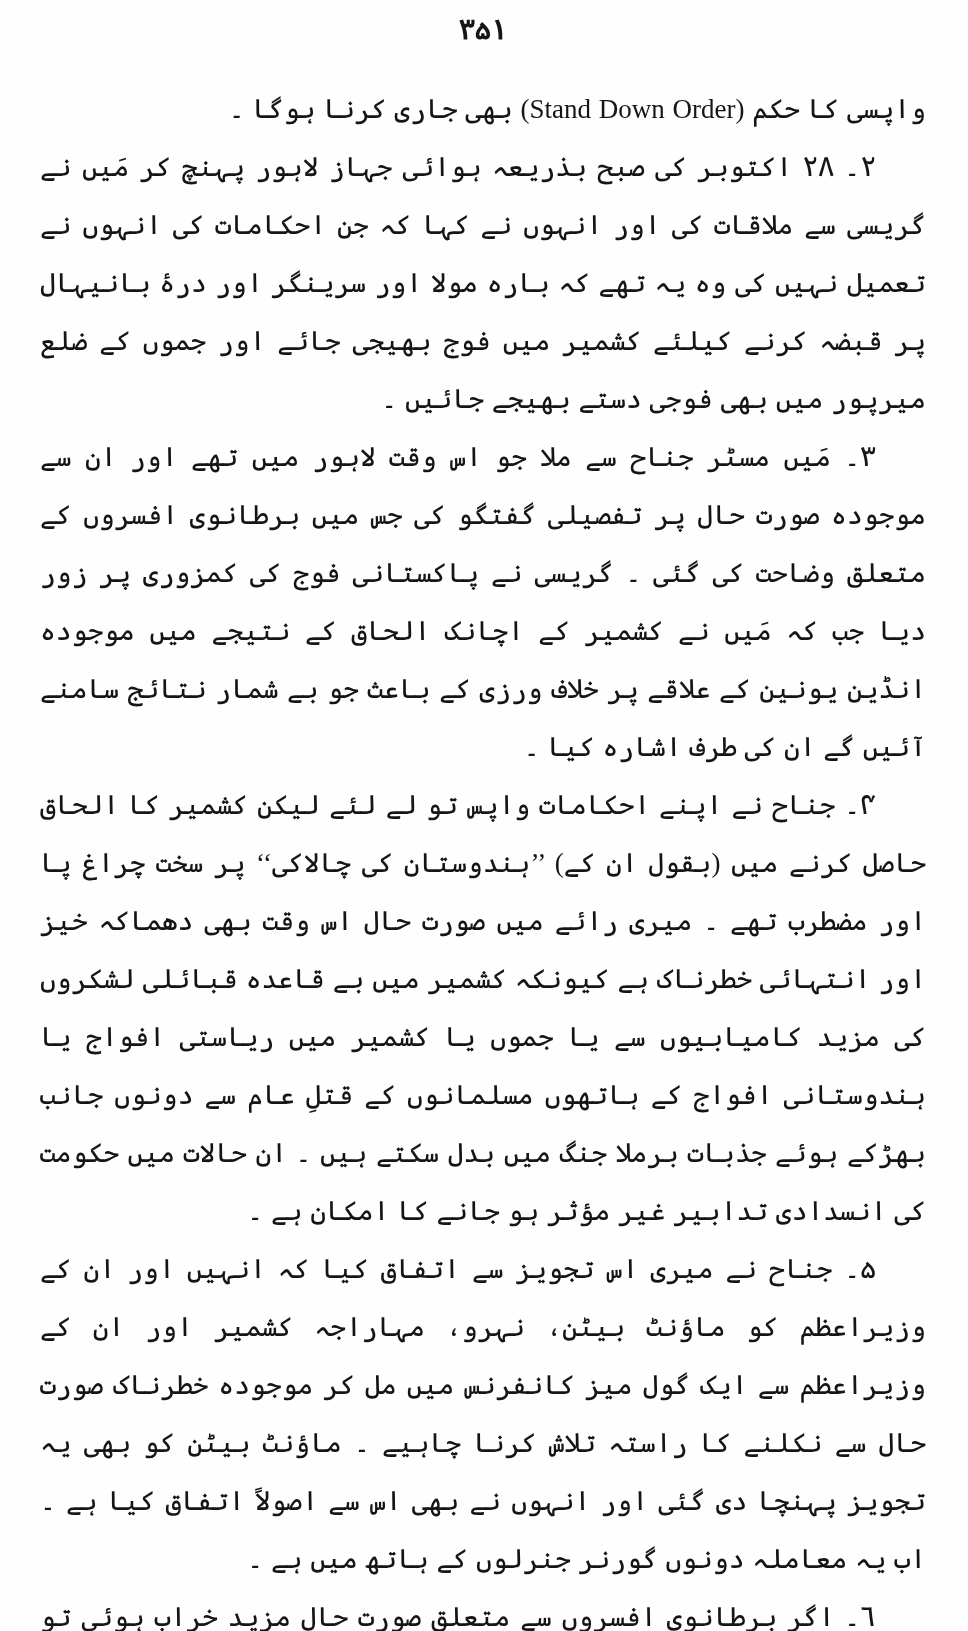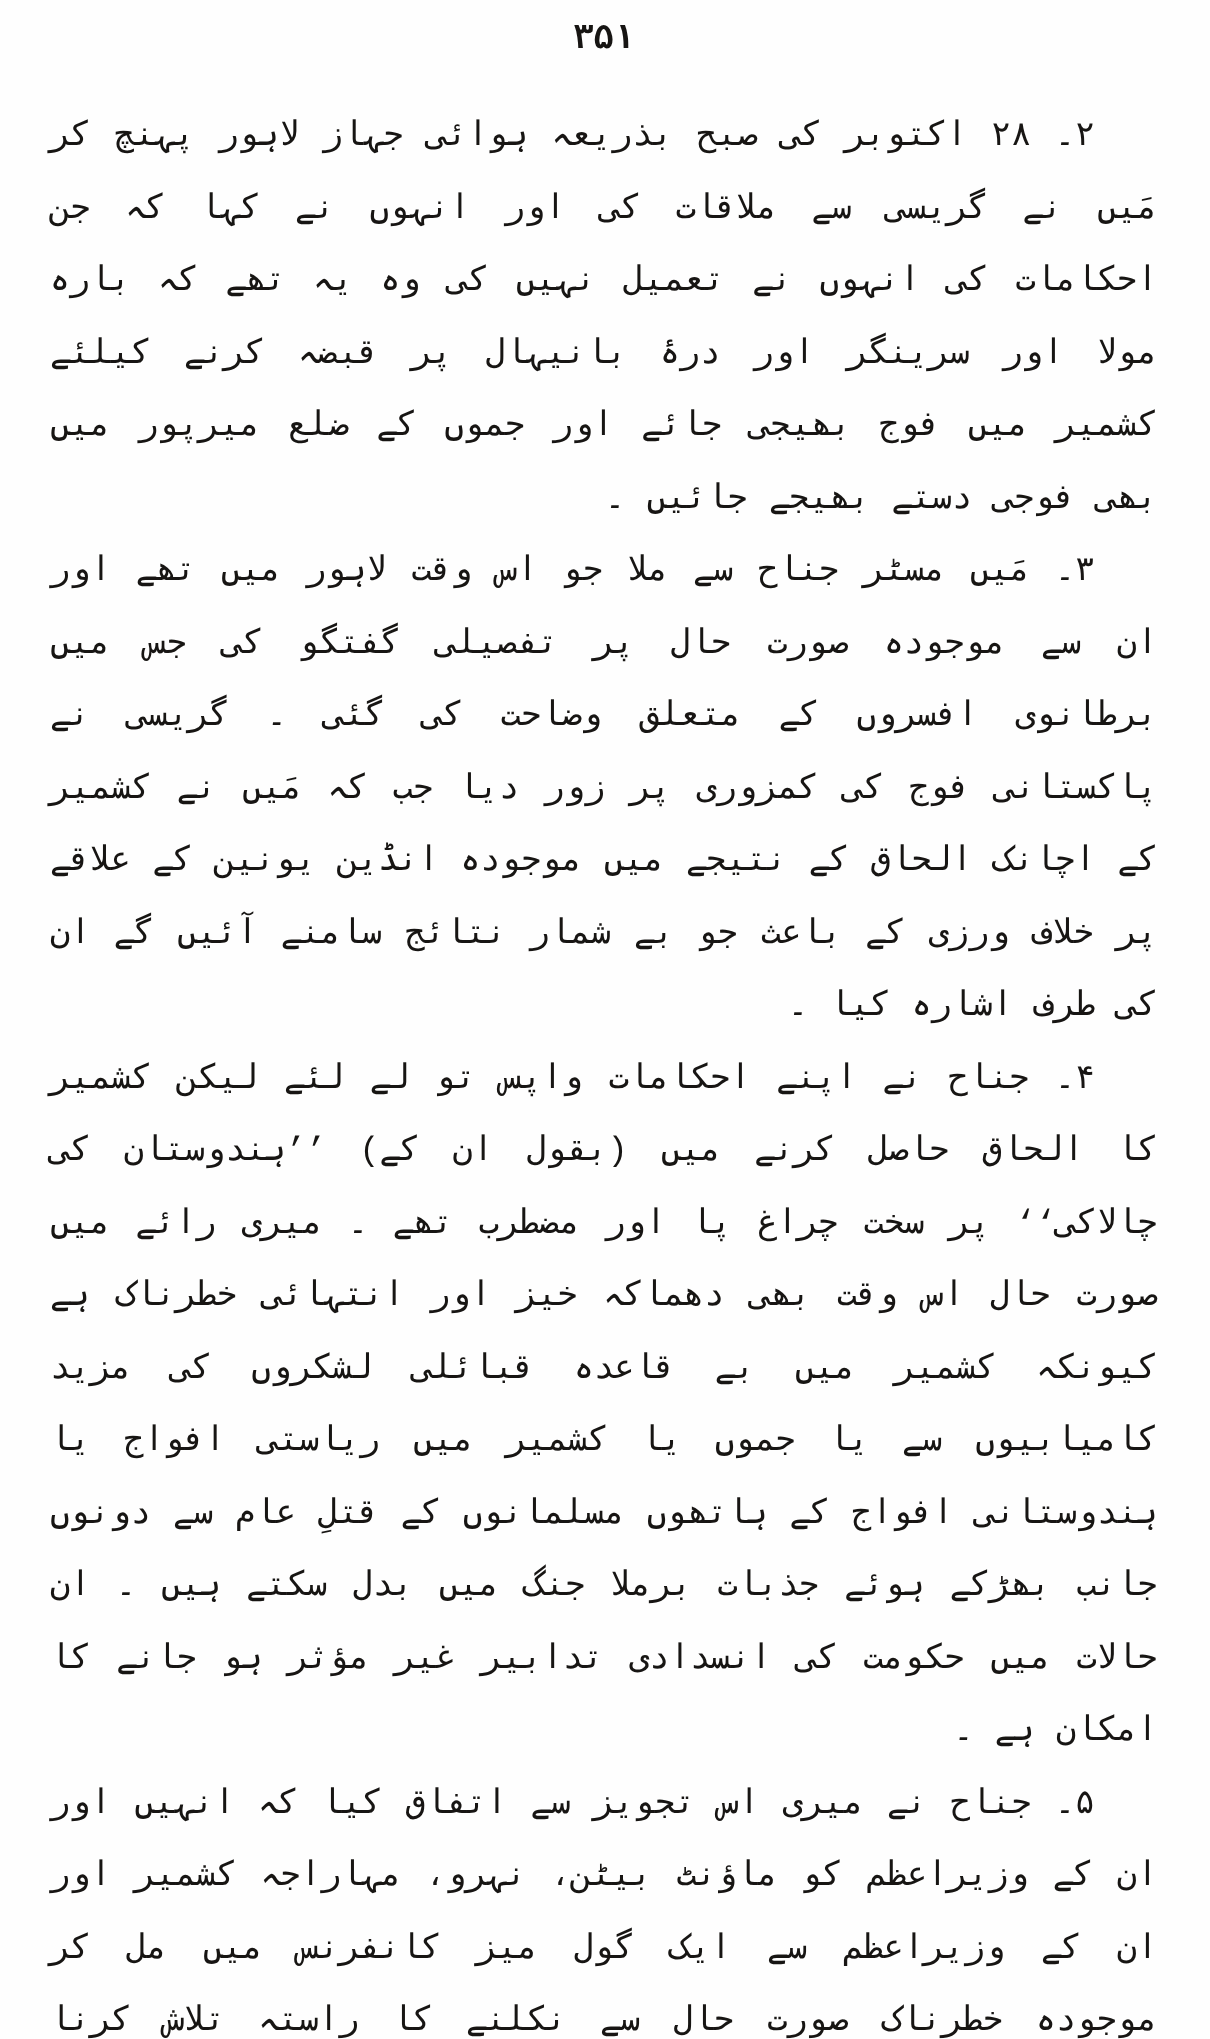--- a/index.html
+++ b/index.html
@@ -7,21 +7,21 @@
     padding: 0;
     background: #ffffff;
   }
   .page {
     position: relative;
     width: 968px;
     height: 1631px;
     box-sizing: border-box;
     background: #fefefe;
     color: #171513;
-    font-family: Liberation Mono, monospace;
+    font-family: Liberation Serif, serif;
     padding: 14px 42px 30px 40px;
     overflow: hidden;
   }
   .page-number {
     direction: rtl;
     text-align: center;
     font-size: 27px;
     font-weight: bold;
     letter-spacing: 2px;
     margin: 0 0 34px 0;
@@ -43,19 +43,20 @@
     text-indent: 0;
   }
 </style>
 </head>
 <body>
 
 <div class="page">
   <div class="page-number">۳۵۱</div>
 
   <div class="content">
+    <p class="continuation">واپسی کا حکم (Stand Down Order) بھی جاری کرنا ہوگا ۔</p>
     <p>۲۔ ۲۸ اکتوبر کی صبح بذریعہ ہوائی جہاز لاہور پہنچ کر مَیں نے گریسی سے ملاقات کی اور انہوں نے کہا کہ جن احکامات کی انہوں نے تعمیل نہیں کی وہ یہ تھے کہ بارہ مولا اور سرینگر اور درۂ بانیہال پر قبضہ کرنے کیلئے کشمیر میں فوج بھیجی جائے اور جموں کے ضلع میرپور میں بھی فوجی دستے بھیجے جائیں ۔</p>
     <p>۳۔ مَیں مسٹر جناح سے ملا جو اس وقت لاہور میں تھے اور ان سے موجودہ صورت حال پر تفصیلی گفتگو کی جس میں برطانوی افسروں کے متعلق وضاحت کی گئی ۔ گریسی نے پاکستانی فوج کی کمزوری پر زور دیا جب کہ مَیں نے کشمیر کے اچانک الحاق کے نتیجے میں موجودہ انڈین یونین کے علاقے پر خلاف ورزی کے باعث جو بے شمار نتائج سامنے آئیں گے ان کی طرف اشارہ کیا ۔</p>
     <p>۴۔ جناح نے اپنے احکامات واپس تو لے لئے لیکن کشمیر کا الحاق حاصل کرنے میں (بقول ان کے) ’’ہندوستان کی چالاکی‘‘ پر سخت چراغ پا اور مضطرب تھے ۔ میری رائے میں صورت حال اس وقت بھی دھماکہ خیز اور انتہائی خطرناک ہے کیونکہ کشمیر میں بے قاعدہ قبائلی لشکروں کی مزید کامیابیوں سے یا جموں یا کشمیر میں ریاستی افواج یا ہندوستانی افواج کے ہاتھوں مسلمانوں کے قتلِ عام سے دونوں جانب بھڑکے ہوئے جذبات برملا جنگ میں بدل سکتے ہیں ۔ ان حالات میں حکومت کی انسدادی تدابیر غیر مؤثر ہو جانے کا امکان ہے ۔</p>
     <p>۵۔ جناح نے میری اس تجویز سے اتفاق کیا کہ انہیں اور ان کے وزیراعظم کو ماؤنٹ بیٹن، نہرو، مہاراجہ کشمیر اور ان کے وزیراعظم سے ایک گول میز کانفرنس میں مل کر موجودہ خطرناک صورت حال سے نکلنے کا راستہ تلاش کرنا چاہیے ۔ ماؤنٹ بیٹن کو بھی یہ تجویز پہنچا دی گئی اور انہوں نے بھی اس سے اصولاً اتفاق کیا ہے ۔ اب یہ معاملہ دونوں گورنر جنرلوں کے ہاتھ میں ہے ۔</p>
     <p>۶۔ اگر برطانوی افسروں سے متعلق صورت حال مزید خراب ہوئی تو اس کی اطلاع آپ کو کر دی جائے گی ۔</p>
   </div>
 </div>
 
 </body></html>

